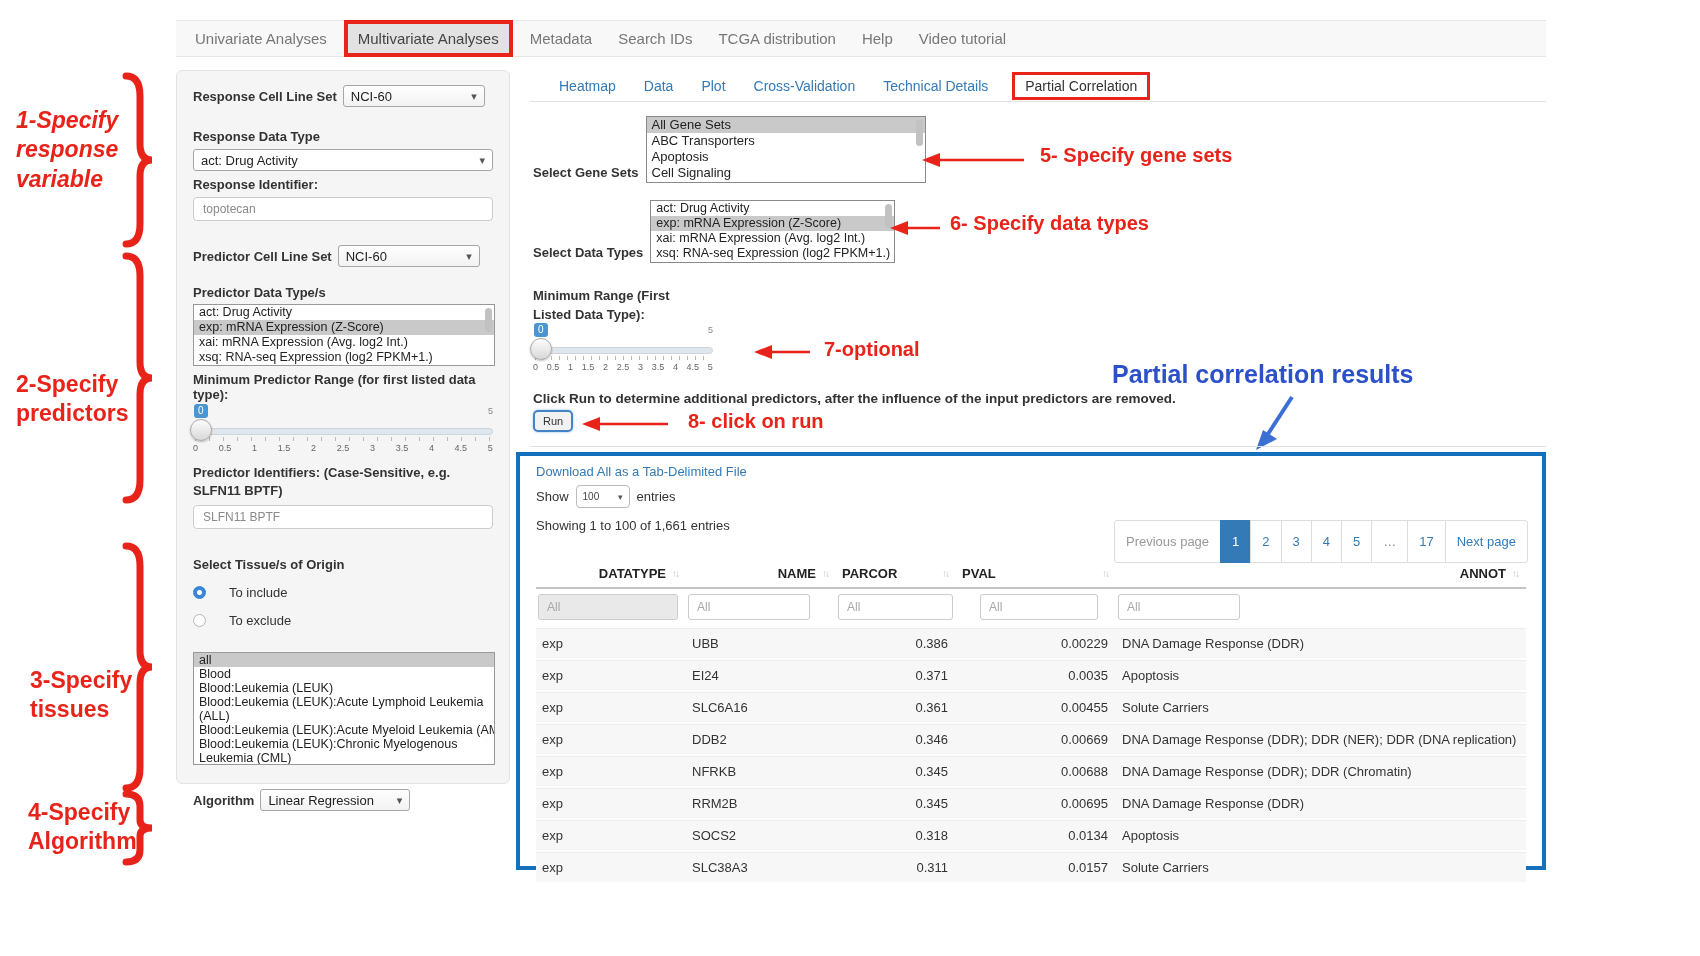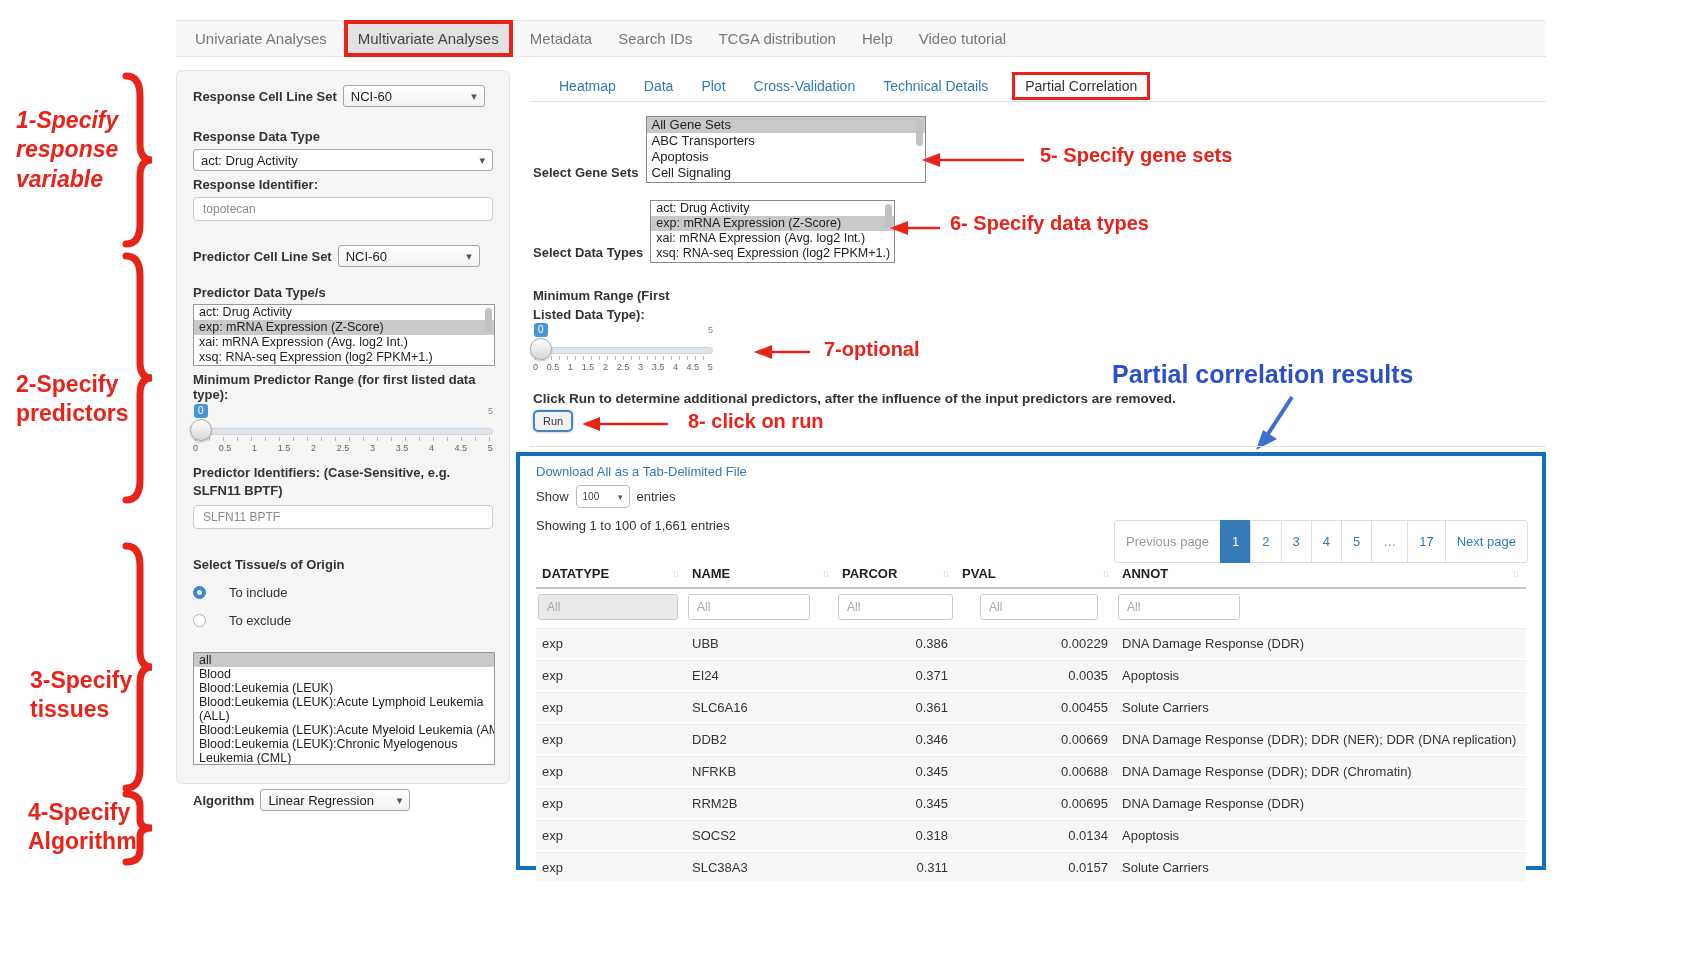--- a/index.html
+++ b/index.html
@@ -87,21 +87,21 @@
   .page-btn.prev { color:#999; border-radius:3px 0 0 3px; }
   .page-btn.next { border-radius:0 3px 3px 0; }
   .page-btn.gap { color:#888; cursor:default; }
   .page-btn.active { background:#337ab7; border-color:#337ab7; color:#fff; }
 
   .tablewrap { position:absolute; left:16px; right:16px; top:104px; }
   .tgrid { display:grid; grid-template-columns:150px 150px 120px 160px 1fr; }
   .th { font-size:13px; font-weight:bold; color:#222; padding:6px 8px 6px 6px;
     display:flex; align-items:center; }
   .sorticon { color:#c8c8c8; font-size:10px; letter-spacing:-2px; margin-left:6px; }
-  .th.spread { justify-content:space-between; }
+  .th.spread { justify-content:flex-end; }
   .th.right { justify-content:space-between; }
   .thead { border-bottom:2px solid #c4c4c4; }
   .frow { padding:5px 6px 8px 2px; }
   .filter { height:26px; border:1px solid #ccc; border-radius:3px; padding:0 8px;
     font-size:12px; color:#444; background:#fff; font-family:inherit; }
   .filter::placeholder { color:#a8a8a8; }
   .filter.disabled { background:#e9e9e9; }
   .drow { background:#f7f7f7; border-bottom:2px solid #fff; border-top:1px solid #ededed; }
   .td { font-size:13px; color:#333; padding:7px 8px 7px 6px; white-space:nowrap; overflow:hidden; }
   .td.right { text-align:right; }

